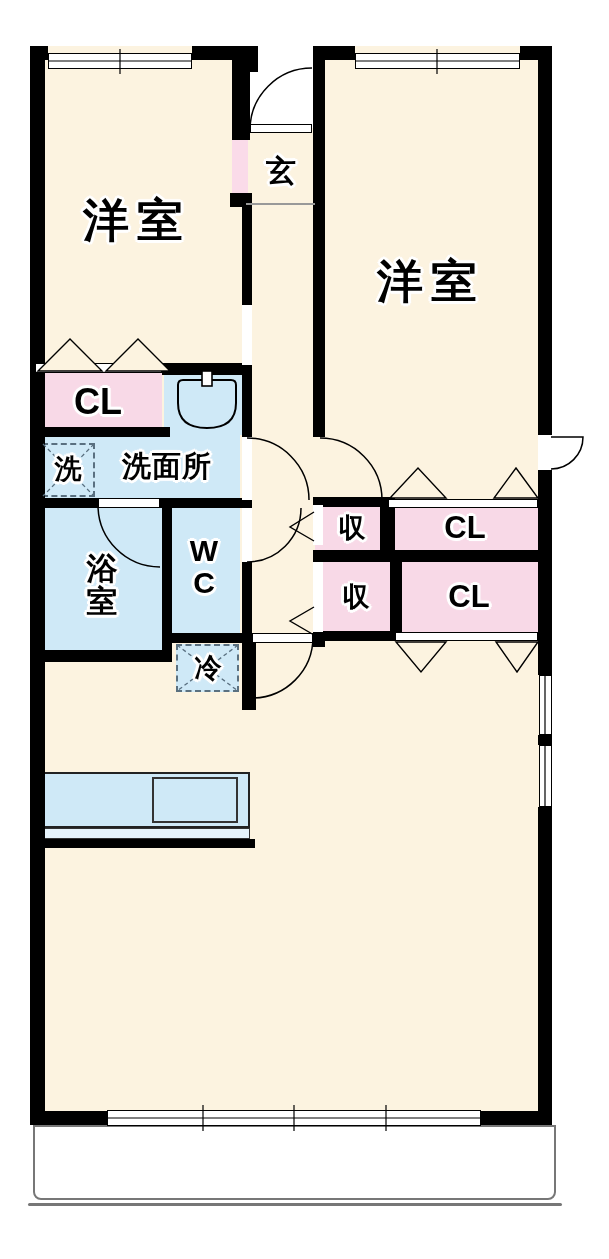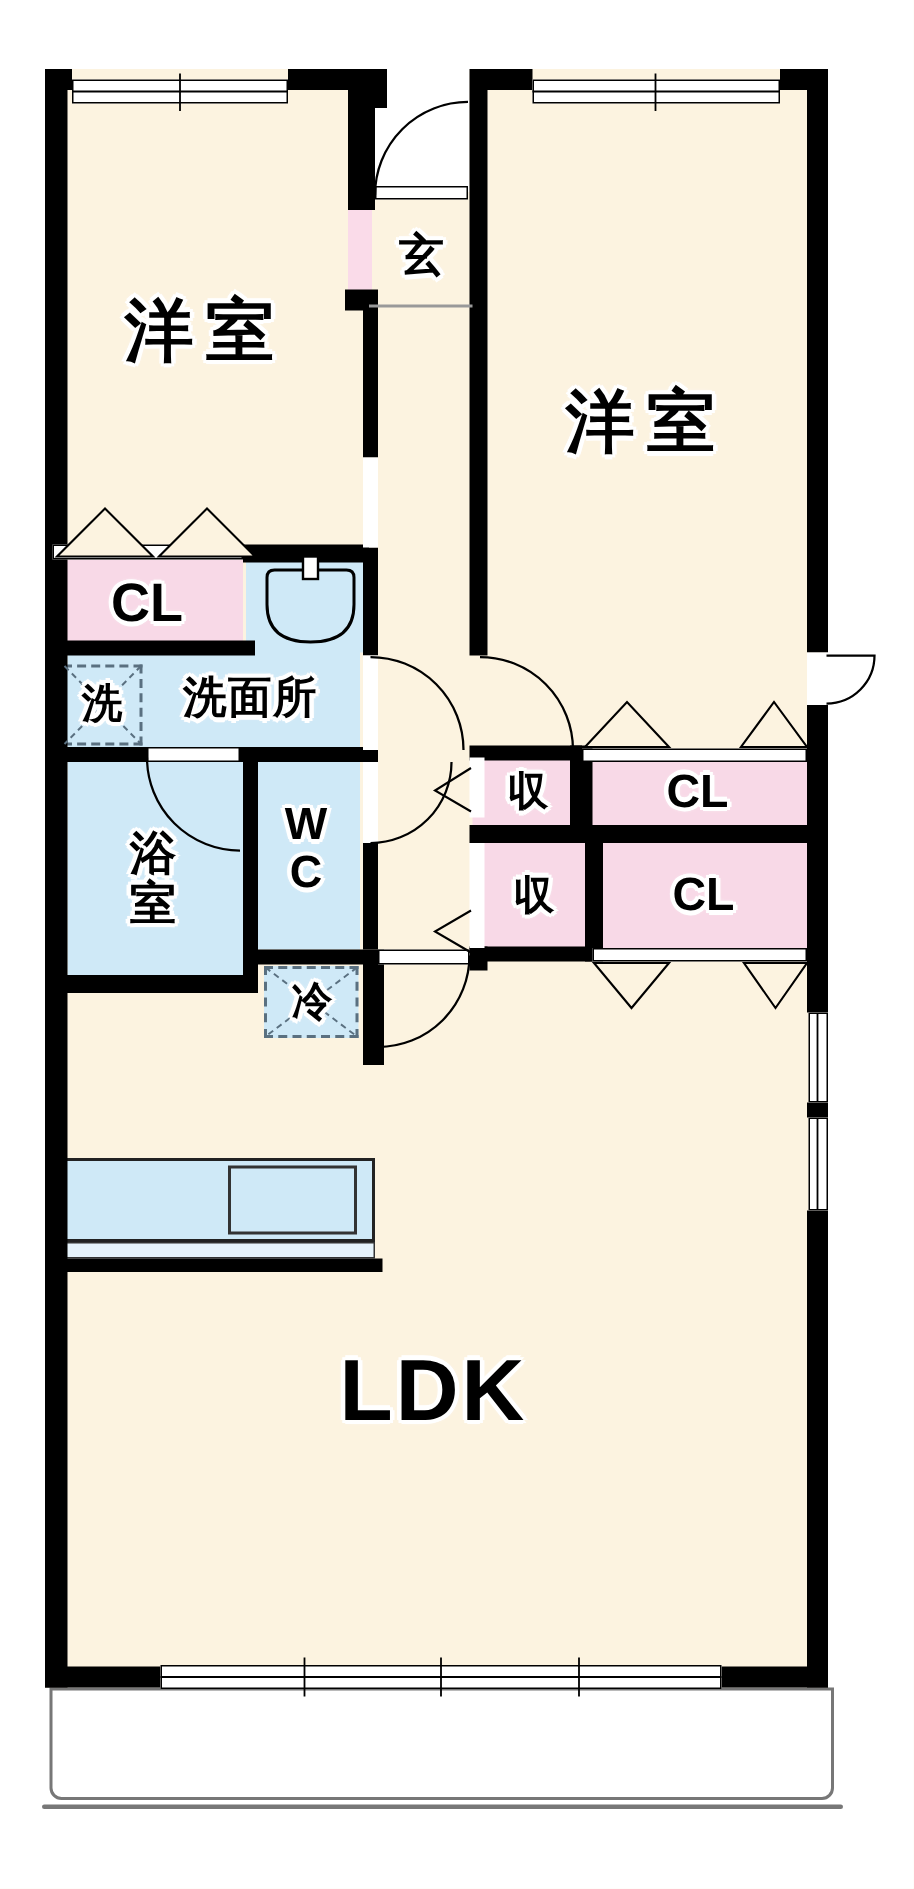--- a/index.html
+++ b/index.html
@@ -163,15 +163,14 @@
   </div>
   <div class="lbl z7" style="left:204px;top:566px;font-size:30px;">
     <span>W</span>
     <span>C</span>
   </div>
   <div class="lbl z7" style="left:352px;top:528px;font-size:27px;">収</div>
   <div class="lbl z7" style="left:356px;top:597px;font-size:27px;">収</div>
   <div class="lbl z7" style="left:465px;top:528px;font-size:31px;">CL</div>
   <div class="lbl z7" style="left:469px;top:597px;font-size:31px;">CL</div>
   <div class="lbl z7" style="left:208px;top:668px;font-size:27px;">冷</div>
-  <div class="lbl z7" style="left:289px;top:928px;font-size:58px;letter-spacing:2px;">LDK</div>
 
 </div>
 
 </body></html>

